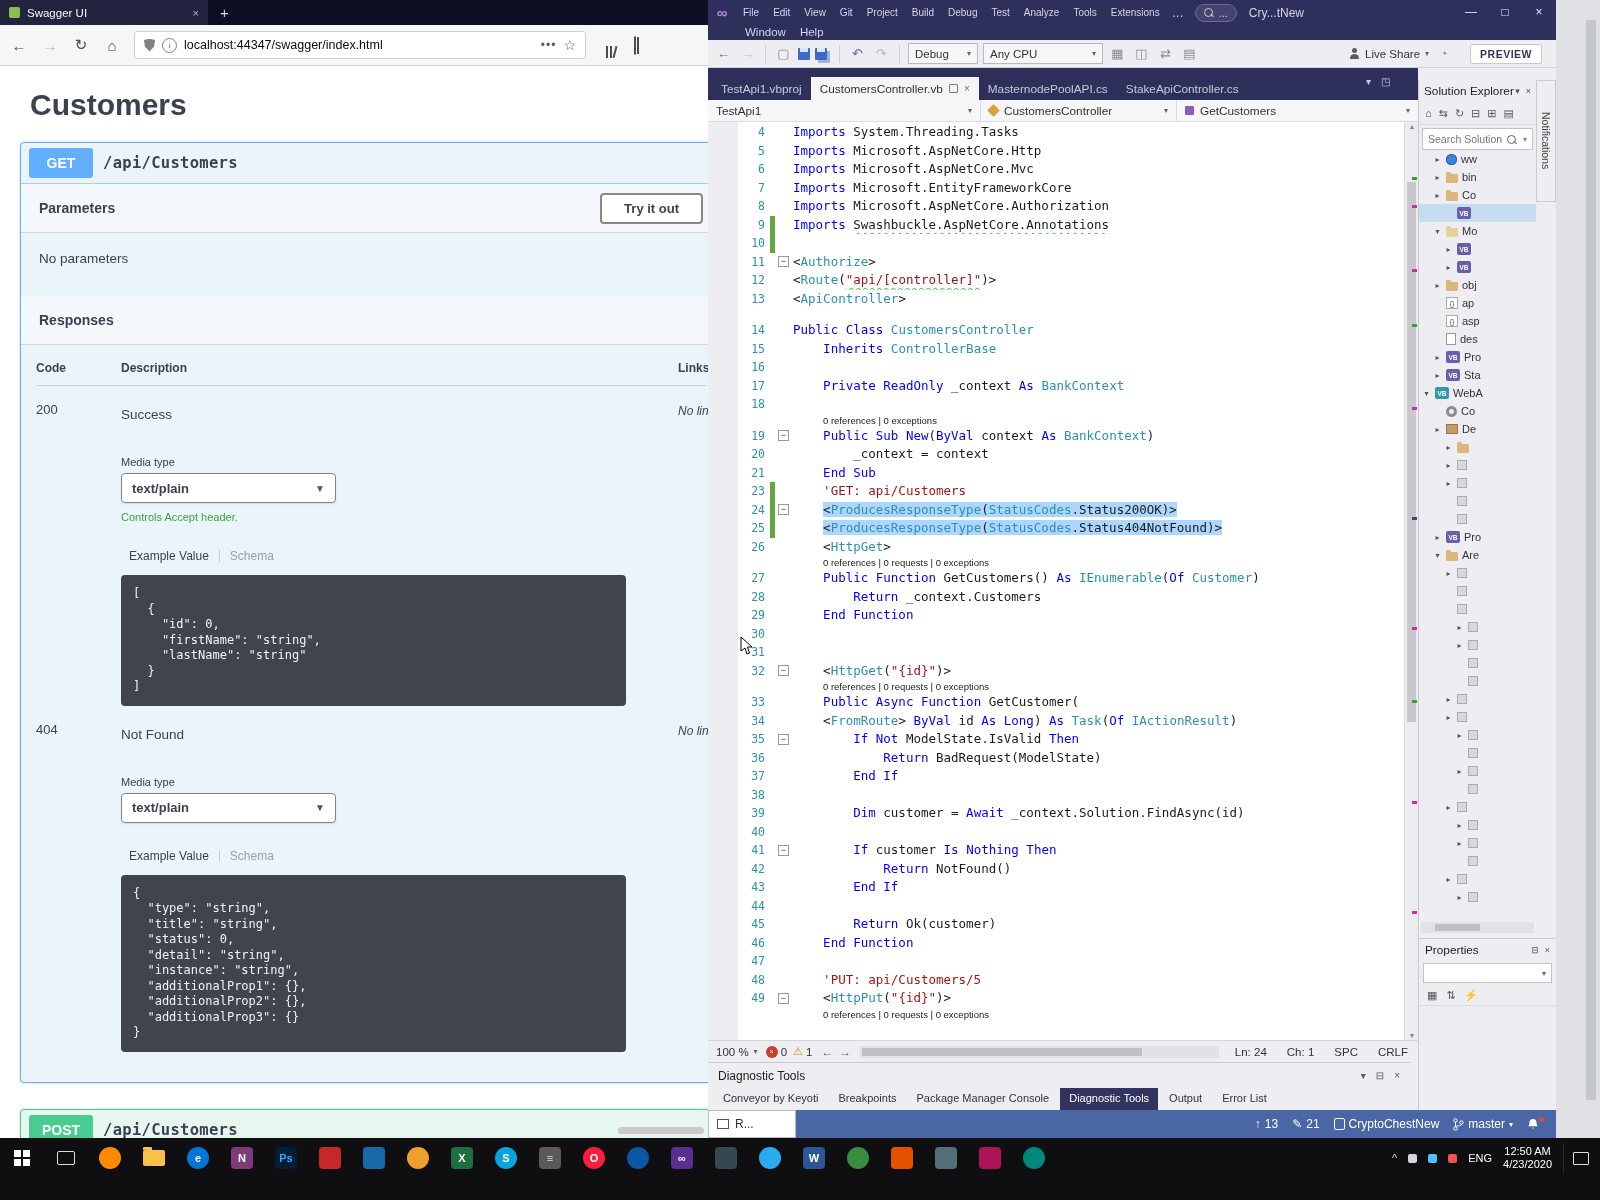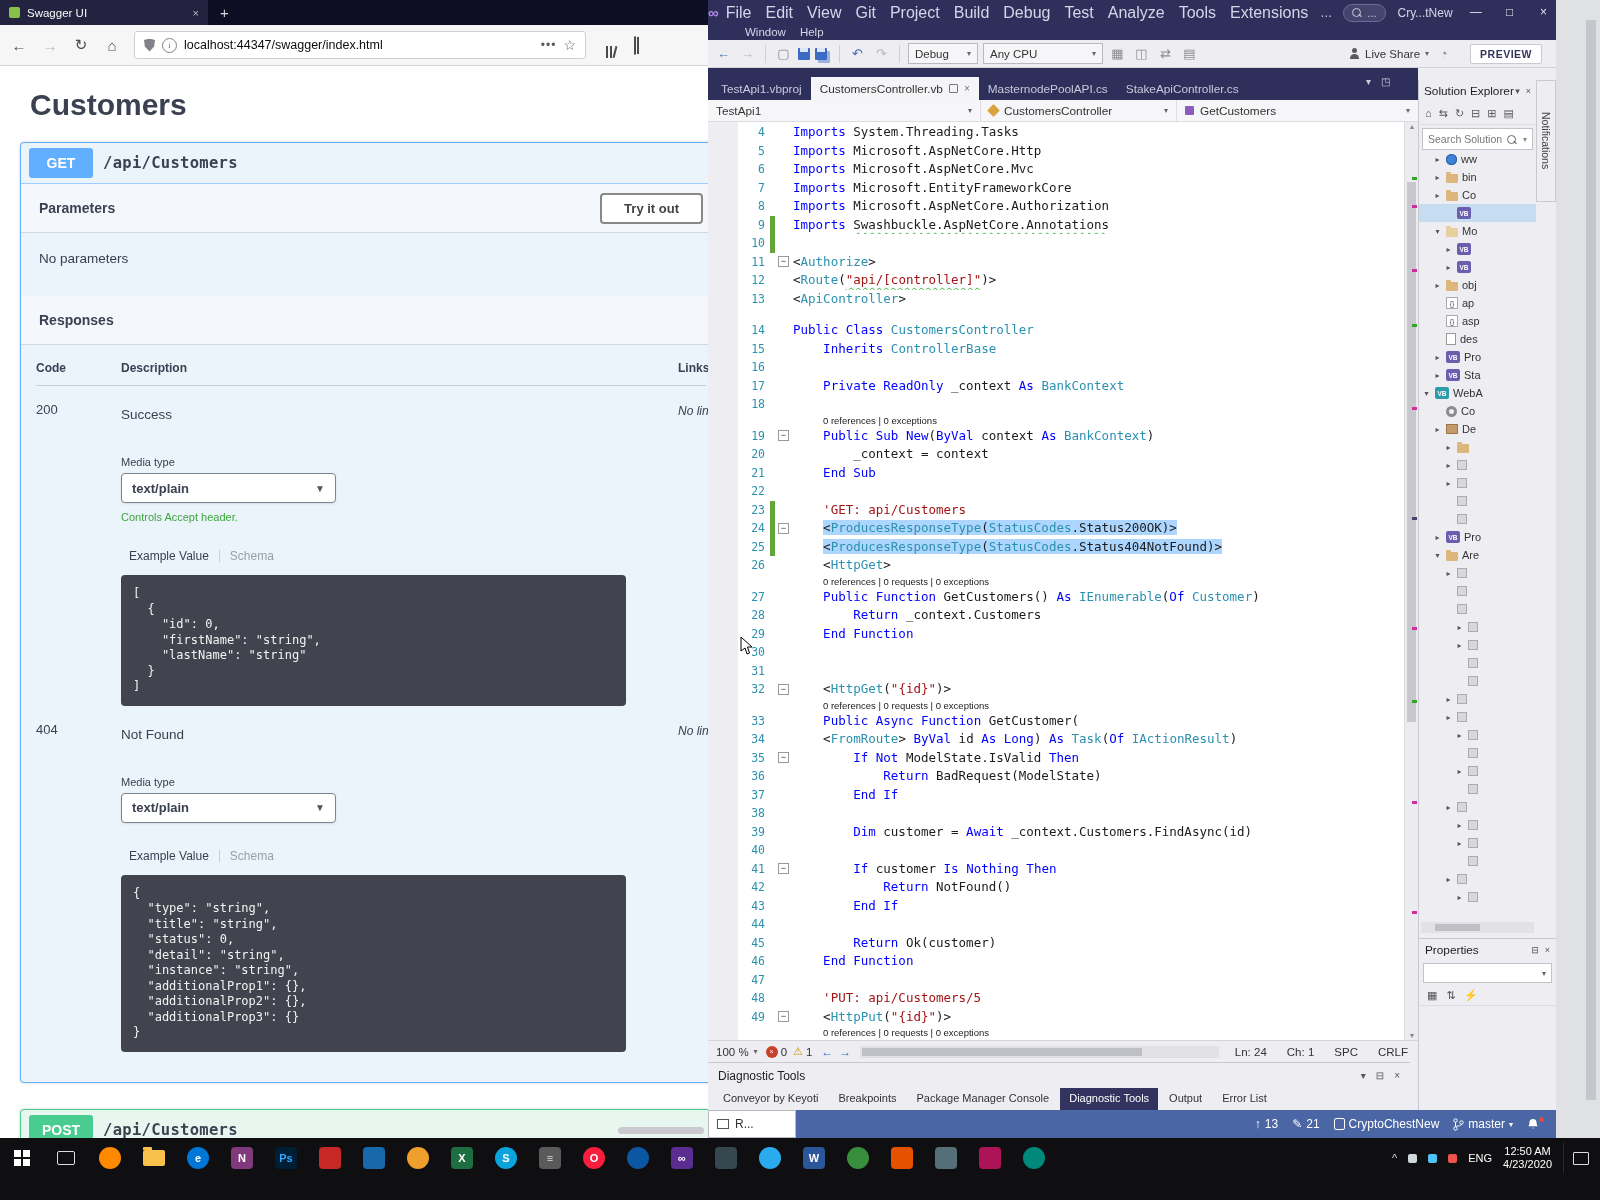--- a/index.html
+++ b/index.html
@@ -59,21 +59,21 @@
   .extab-a{color:#3b4151;font-weight:400;padding-left:8px;}
   .exsep{width:1px;height:12px;background:#c9ccd1;}
   .extab-i{color:#9aa0a8;}
   .exblock{width:505px;background:#41444e;border-radius:4px;padding:11px 12px;margin:0;font-family:"DejaVu Sans Mono",monospace;font-size:12px;line-height:15.5px;color:#f3f3f3;white-space:pre;overflow:hidden;box-sizing:border-box;}
   .rlinks{font-size:12px;font-style:italic;color:#3b4151;padding:2px 0 0 12px;white-space:nowrap;}
 
   
   #vswin{position:absolute;left:708px;top:0;width:848px;height:1138px;background:#eeeef2;color:#1e1e1e;font-size:12px;}
   .ti1{position:absolute;left:0;top:0;width:848px;height:25px;background:#2f2f5c;display:flex;align-items:center;color:#d5d5e8;}
   .vslogo{width:28px;text-align:center;font-size:15px;font-weight:700;color:#b18be8;}
-  .mi{padding:0 7px;font-size:16px;line-height:25px;white-space:nowrap;}
+  .mi{padding:0 7px;font-size:10px;line-height:25px;white-space:nowrap;}
   .ovfl{padding:0 5px;color:#d5d5e8;}
   .tsearch{display:flex;align-items:center;gap:6px;height:16px;background:#44446e;border:1px solid #6a6a94;border-radius:9px;padding:0 8px;margin:0 6px;font-size:11px;color:#c9c9da;}
   .mag{width:7px;height:7px;border:1.4px solid #c9c9da;border-radius:50%;position:relative;flex:none;}
   .mag::after{content:"";position:absolute;left:5px;top:6px;width:4px;height:1.4px;background:#c9c9da;transform:rotate(45deg);}
   .mag.dark{border-color:#666;}
   .mag.dark::after{background:#666;}
   .wtitle{margin:0 6px;white-space:nowrap;}
   .winbtns{margin-left:auto;display:flex;}
   .wb{width:34px;text-align:center;line-height:25px;font-size:12px;color:#e3e3f0;}
   .ti2{position:absolute;left:0;top:25px;width:848px;height:15px;background:#2f2f5c;display:flex;padding-left:30px;color:#d5d5e8;box-sizing:border-box;}
@@ -451,40 +451,39 @@
           <div class="ed-row lens"><span class="m1"></span><span class="lnum"></span><span class="cbar"></span><span class="fold"></span></div>
           <div class="ed-row"><span class="m1"></span><span class="lnum">14</span><span class="cbar"></span><span class="fold"></span><span class="ctext"><span class="k">Public</span><span class="p"> </span><span class="k">Class</span><span class="p"> </span><span class="t">CustomersController</span></span></div>
           <div class="ed-row"><span class="m1"></span><span class="lnum">15</span><span class="cbar"></span><span class="fold"></span><span class="ctext">    <span class="k">Inherits</span><span class="p"> </span><span class="t">ControllerBase</span></span></div>
           <div class="ed-row"><span class="m1"></span><span class="lnum">16</span><span class="cbar"></span><span class="fold"></span><span class="ctext"></span></div>
           <div class="ed-row"><span class="m1"></span><span class="lnum">17</span><span class="cbar"></span><span class="fold"></span><span class="ctext">    <span class="k">Private</span><span class="p"> </span><span class="k">ReadOnly</span><span class="p"> _context </span><span class="k">As</span><span class="p"> </span><span class="t">BankContext</span></span></div>
           <div class="ed-row"><span class="m1"></span><span class="lnum">18</span><span class="cbar"></span><span class="fold"></span><span class="ctext"></span></div>
           <div class="ed-row lens"><span class="m1"></span><span class="lnum"></span><span class="cbar"></span><span class="fold"></span><span class="ctext" style="padding-left: 30px;">0 references | 0 exceptions</span></div>
           <div class="ed-row"><span class="m1"></span><span class="lnum">19</span><span class="cbar"></span><span class="fold"><span class="foldbox">−</span></span><span class="ctext">    <span class="k">Public</span><span class="p"> </span><span class="k">Sub</span><span class="p"> </span><span class="k">New</span><span class="p">(</span><span class="k">ByVal</span><span class="p"> context </span><span class="k">As</span><span class="p"> </span><span class="t">BankContext</span><span class="p">)</span></span></div>
           <div class="ed-row"><span class="m1"></span><span class="lnum">20</span><span class="cbar"></span><span class="fold"></span><span class="ctext">        <span class="p">_context = context</span></span></div>
           <div class="ed-row"><span class="m1"></span><span class="lnum">21</span><span class="cbar"></span><span class="fold"></span><span class="ctext">    <span class="k">End</span><span class="p"> </span><span class="k">Sub</span></span></div>
-          <div class="ed-row"><span class="m1"></span><span class="lnum">22</span><span class="cbar"></span><span class="fold"></span><span class="ctext"></span></div>
           <div class="ed-row"><span class="m1"></span><span class="lnum">23</span><span class="cbar g"></span><span class="fold"></span><span class="ctext">    <span class="c">'GET: api/Customers</span></span></div>
           <div class="ed-row"><span class="m1"></span><span class="lnum">24</span><span class="cbar g"></span><span class="fold"><span class="foldbox">−</span></span><span class="ctext">    <span class="selbg"><span class="p">&lt;</span><span class="t">ProducesResponseType</span><span class="p">(</span><span class="t">StatusCodes</span><span class="p">.Status200OK)&gt;</span></span></span></div>
           <div class="ed-row"><span class="m1"></span><span class="lnum">25</span><span class="cbar g"></span><span class="fold"></span><span class="ctext">    <span class="selbg"><span class="p">&lt;</span><span class="t">ProducesResponseType</span><span class="p">(</span><span class="t">StatusCodes</span><span class="p">.Status404NotFound)&gt;</span></span></span></div>
           <div class="ed-row"><span class="m1"></span><span class="lnum">26</span><span class="cbar"></span><span class="fold"></span><span class="ctext">    <span class="p">&lt;</span><span class="t">HttpGet</span><span class="p">&gt;</span></span></div>
           <div class="ed-row lens"><span class="m1"></span><span class="lnum"></span><span class="cbar"></span><span class="fold"></span><span class="ctext" style="padding-left: 30px;">0 references | 0 requests | 0 exceptions</span></div>
           <div class="ed-row"><span class="m1"></span><span class="lnum">27</span><span class="cbar"></span><span class="fold"></span><span class="ctext">    <span class="k">Public</span><span class="p"> </span><span class="k">Function</span><span class="p"> GetCustomers() </span><span class="k">As</span><span class="p"> </span><span class="t">IEnumerable</span><span class="p">(</span><span class="k">Of</span><span class="p"> </span><span class="t">Customer</span><span class="p">)</span></span></div>
           <div class="ed-row"><span class="m1"></span><span class="lnum">28</span><span class="cbar"></span><span class="fold"></span><span class="ctext">        <span class="k">Return</span><span class="p"> _context.Customers</span></span></div>
           <div class="ed-row"><span class="m1"></span><span class="lnum">29</span><span class="cbar"></span><span class="fold"></span><span class="ctext">    <span class="k">End</span><span class="p"> </span><span class="k">Function</span></span></div>
           <div class="ed-row"><span class="m1"></span><span class="lnum">30</span><span class="cbar"></span><span class="fold"></span><span class="ctext"></span></div>
           <div class="ed-row"><span class="m1"></span><span class="lnum">31</span><span class="cbar"></span><span class="fold"></span></div>
           <div class="ed-row"><span class="m1"></span><span class="lnum">32</span><span class="cbar"></span><span class="fold"><span class="foldbox">−</span></span><span class="ctext">    <span class="p">&lt;</span><span class="t">HttpGet</span><span class="p">(</span><span class="s">"{id}"</span><span class="p">)&gt;</span></span></div>
           <div class="ed-row lens"><span class="m1"></span><span class="lnum"></span><span class="cbar"></span><span class="fold"></span><span class="ctext" style="padding-left: 30px;">0 references | 0 requests | 0 exceptions</span></div>
           <div class="ed-row"><span class="m1"></span><span class="lnum">33</span><span class="cbar"></span><span class="fold"></span><span class="ctext">    <span class="k">Public</span><span class="p"> </span><span class="k">Async</span><span class="p"> </span><span class="k">Function</span><span class="p"> GetCustomer(</span></span></div>
           <div class="ed-row"><span class="m1"></span><span class="lnum">34</span><span class="cbar"></span><span class="fold"></span><span class="ctext">    <span class="p">&lt;</span><span class="t">FromRoute</span><span class="p">&gt; </span><span class="k">ByVal</span><span class="p"> id </span><span class="k">As</span><span class="p"> </span><span class="k">Long</span><span class="p">) </span><span class="k">As</span><span class="p"> </span><span class="t">Task</span><span class="p">(</span><span class="k">Of</span><span class="p"> </span><span class="t">IActionResult</span><span class="p">)</span></span></div>
           <div class="ed-row"><span class="m1"></span><span class="lnum">35</span><span class="cbar"></span><span class="fold"><span class="foldbox">−</span></span><span class="ctext">        <span class="k">If</span><span class="p"> </span><span class="k">Not</span><span class="p"> ModelState.IsValid </span><span class="k">Then</span></span></div>
           <div class="ed-row"><span class="m1"></span><span class="lnum">36</span><span class="cbar"></span><span class="fold"></span><span class="ctext">            <span class="k">Return</span><span class="p"> BadRequest(ModelState)</span></span></div>
           <div class="ed-row"><span class="m1"></span><span class="lnum">37</span><span class="cbar"></span><span class="fold"></span><span class="ctext">        <span class="k">End</span><span class="p"> </span><span class="k">If</span></span></div>
           <div class="ed-row"><span class="m1"></span><span class="lnum">38</span><span class="cbar"></span><span class="fold"></span><span class="ctext"></span></div>
-          <div class="ed-row"><span class="m1"></span><span class="lnum">39</span><span class="cbar"></span><span class="fold"></span><span class="ctext">        <span class="k">Dim</span><span class="p"> customer = </span><span class="k">Await</span><span class="p"> _context.Customers.FindAsync(id)</span></span></div>
+          <div class="ed-row"><span class="m1"></span><span class="lnum">39</span><span class="cbar"></span><span class="fold"></span><span class="ctext">        <span class="k">Dim</span><span class="p"> customer = </span><span class="k">Await</span><span class="p"> _context.Solution.FindAsync(id)</span></span></div>
           <div class="ed-row"><span class="m1"></span><span class="lnum">40</span><span class="cbar"></span><span class="fold"></span><span class="ctext"></span></div>
           <div class="ed-row"><span class="m1"></span><span class="lnum">41</span><span class="cbar"></span><span class="fold"><span class="foldbox">−</span></span><span class="ctext">        <span class="k">If</span><span class="p"> customer </span><span class="k">Is</span><span class="p"> </span><span class="k">Nothing</span><span class="p"> </span><span class="k">Then</span></span></div>
           <div class="ed-row"><span class="m1"></span><span class="lnum">42</span><span class="cbar"></span><span class="fold"></span><span class="ctext">            <span class="k">Return</span><span class="p"> NotFound()</span></span></div>
           <div class="ed-row"><span class="m1"></span><span class="lnum">43</span><span class="cbar"></span><span class="fold"></span><span class="ctext">        <span class="k">End</span><span class="p"> </span><span class="k">If</span></span></div>
           <div class="ed-row"><span class="m1"></span><span class="lnum">44</span><span class="cbar"></span><span class="fold"></span><span class="ctext"></span></div>
           <div class="ed-row"><span class="m1"></span><span class="lnum">45</span><span class="cbar"></span><span class="fold"></span><span class="ctext">        <span class="k">Return</span><span class="p"> Ok(customer)</span></span></div>
           <div class="ed-row"><span class="m1"></span><span class="lnum">46</span><span class="cbar"></span><span class="fold"></span><span class="ctext">    <span class="k">End</span><span class="p"> </span><span class="k">Function</span></span></div>
           <div class="ed-row"><span class="m1"></span><span class="lnum">47</span><span class="cbar"></span><span class="fold"></span><span class="ctext"></span></div>
           <div class="ed-row"><span class="m1"></span><span class="lnum">48</span><span class="cbar"></span><span class="fold"></span><span class="ctext">    <span class="c">'PUT: api/Customers/5</span></span></div>
           <div class="ed-row"><span class="m1"></span><span class="lnum">49</span><span class="cbar"></span><span class="fold"><span class="foldbox">−</span></span><span class="ctext">    <span class="p">&lt;</span><span class="t">HttpPut</span><span class="p">(</span><span class="s">"{id}"</span><span class="p">)&gt;</span></span></div>

